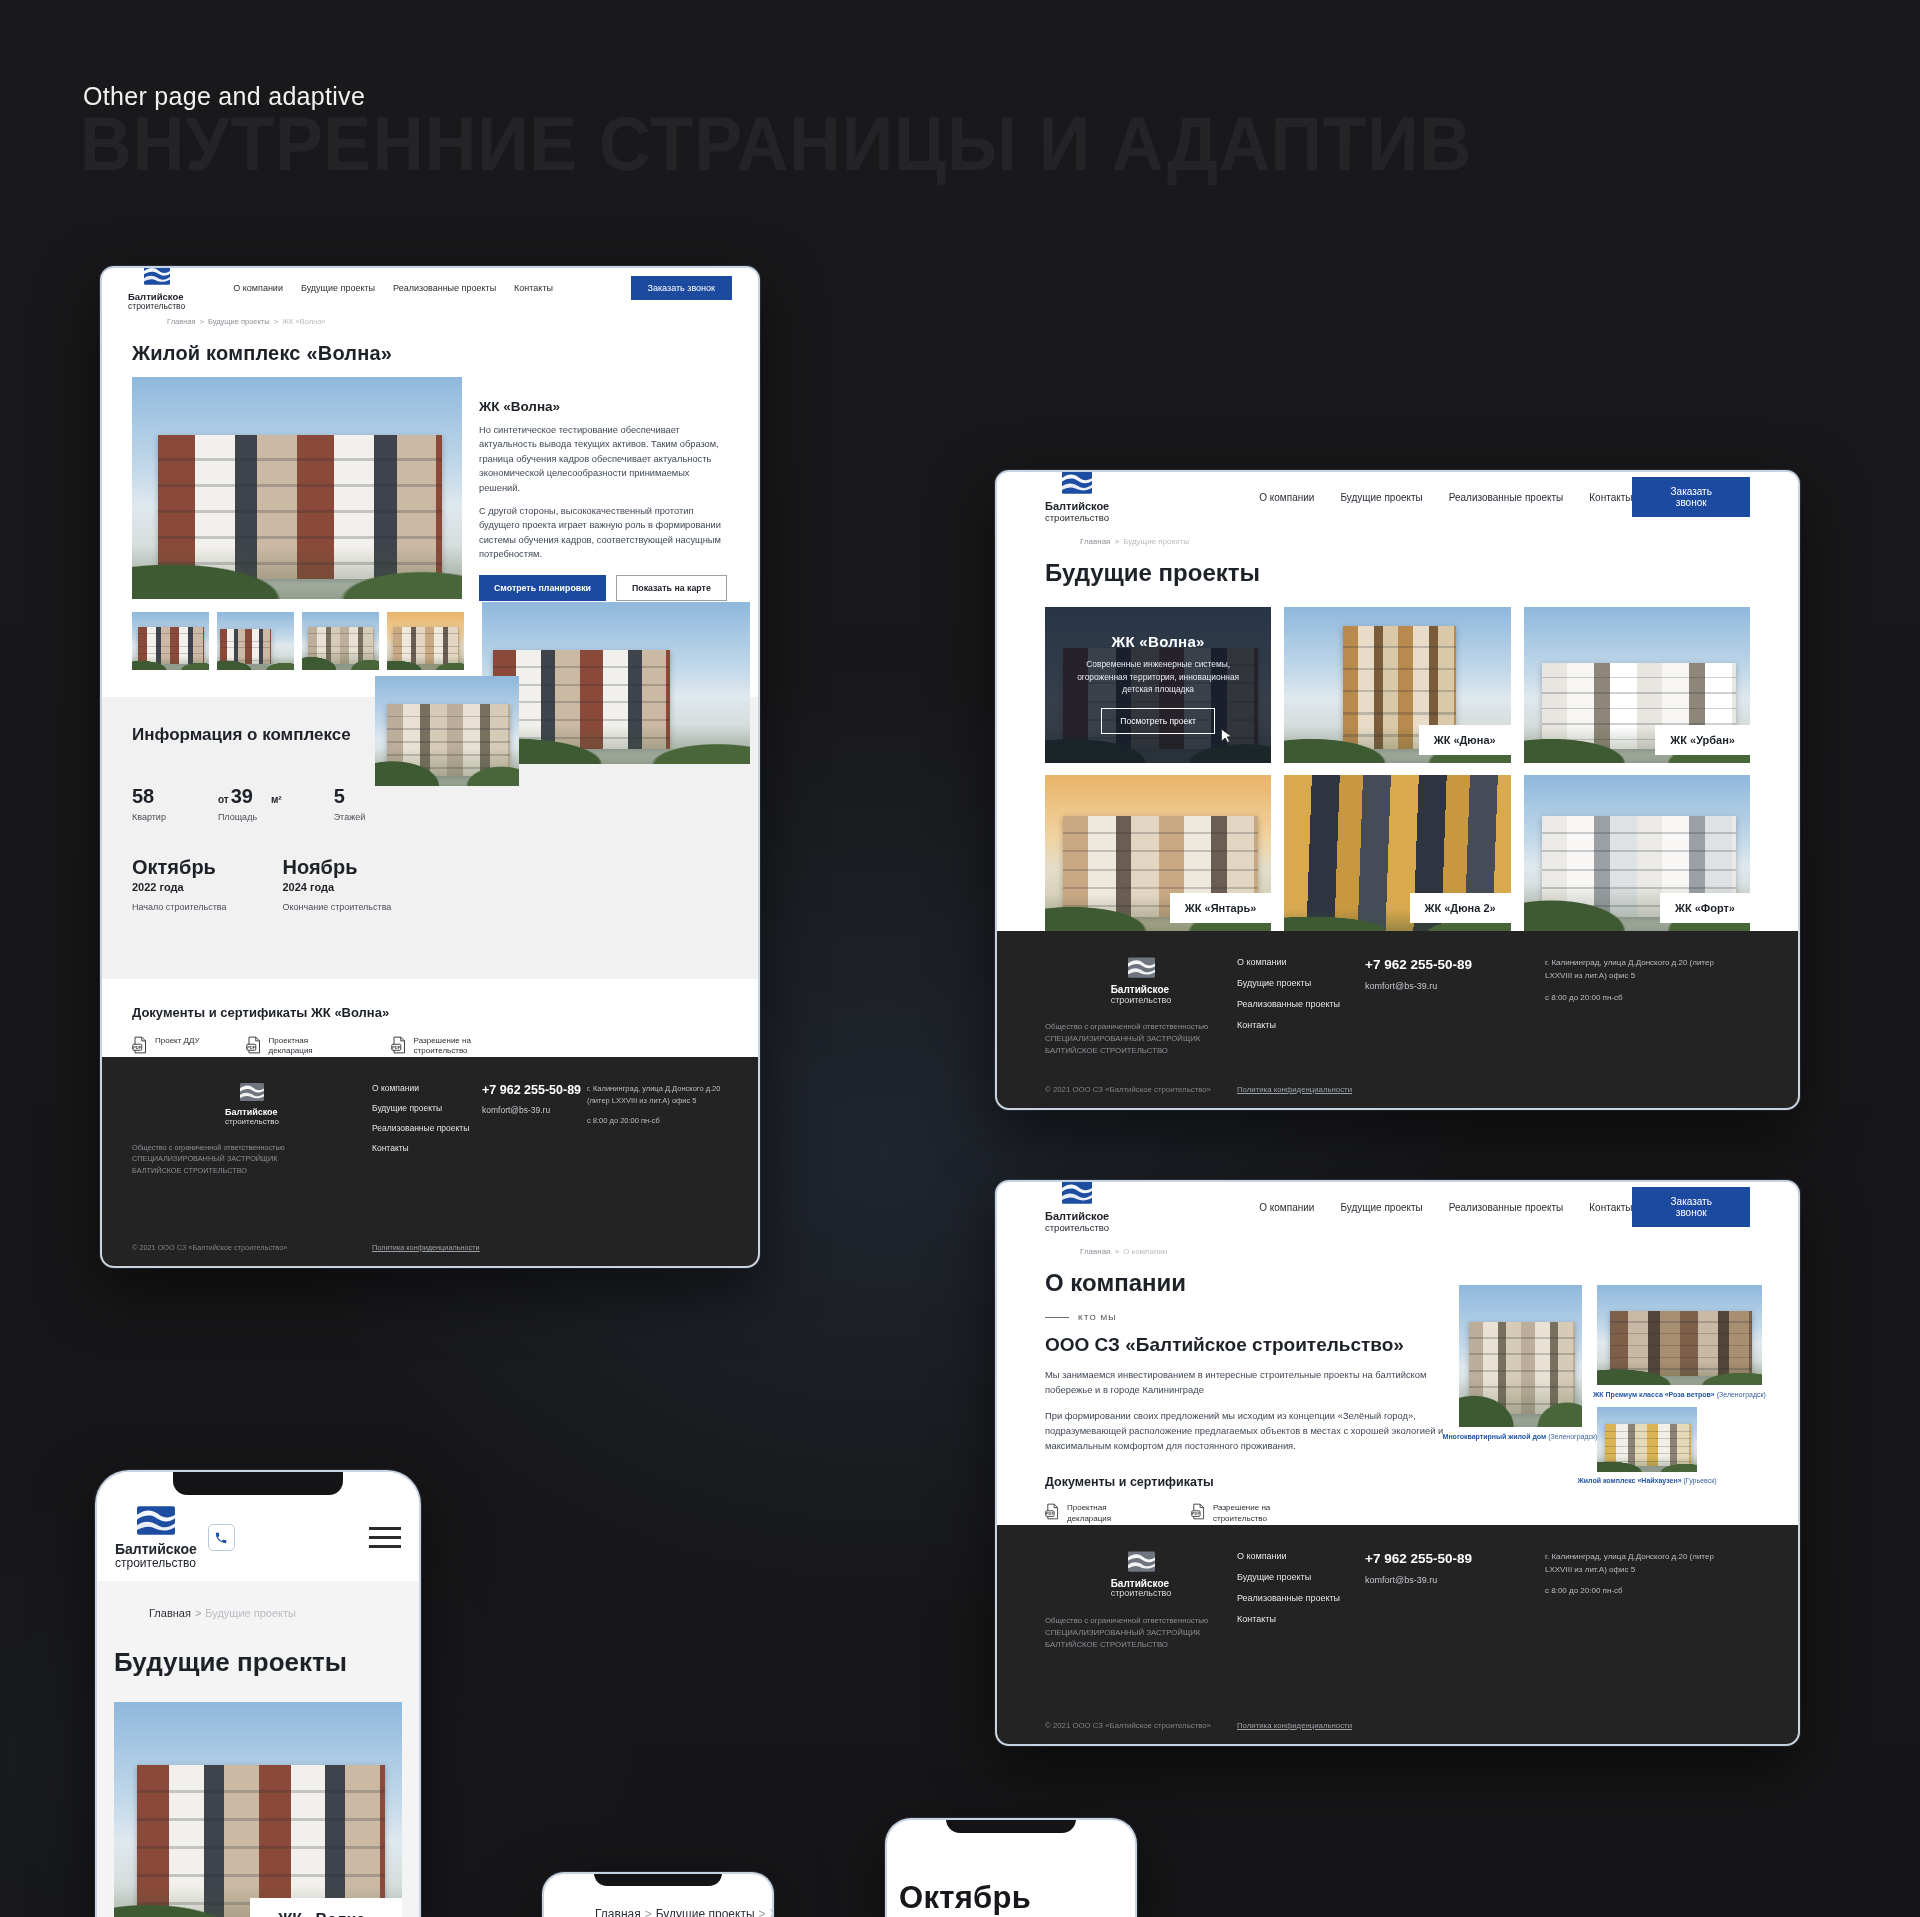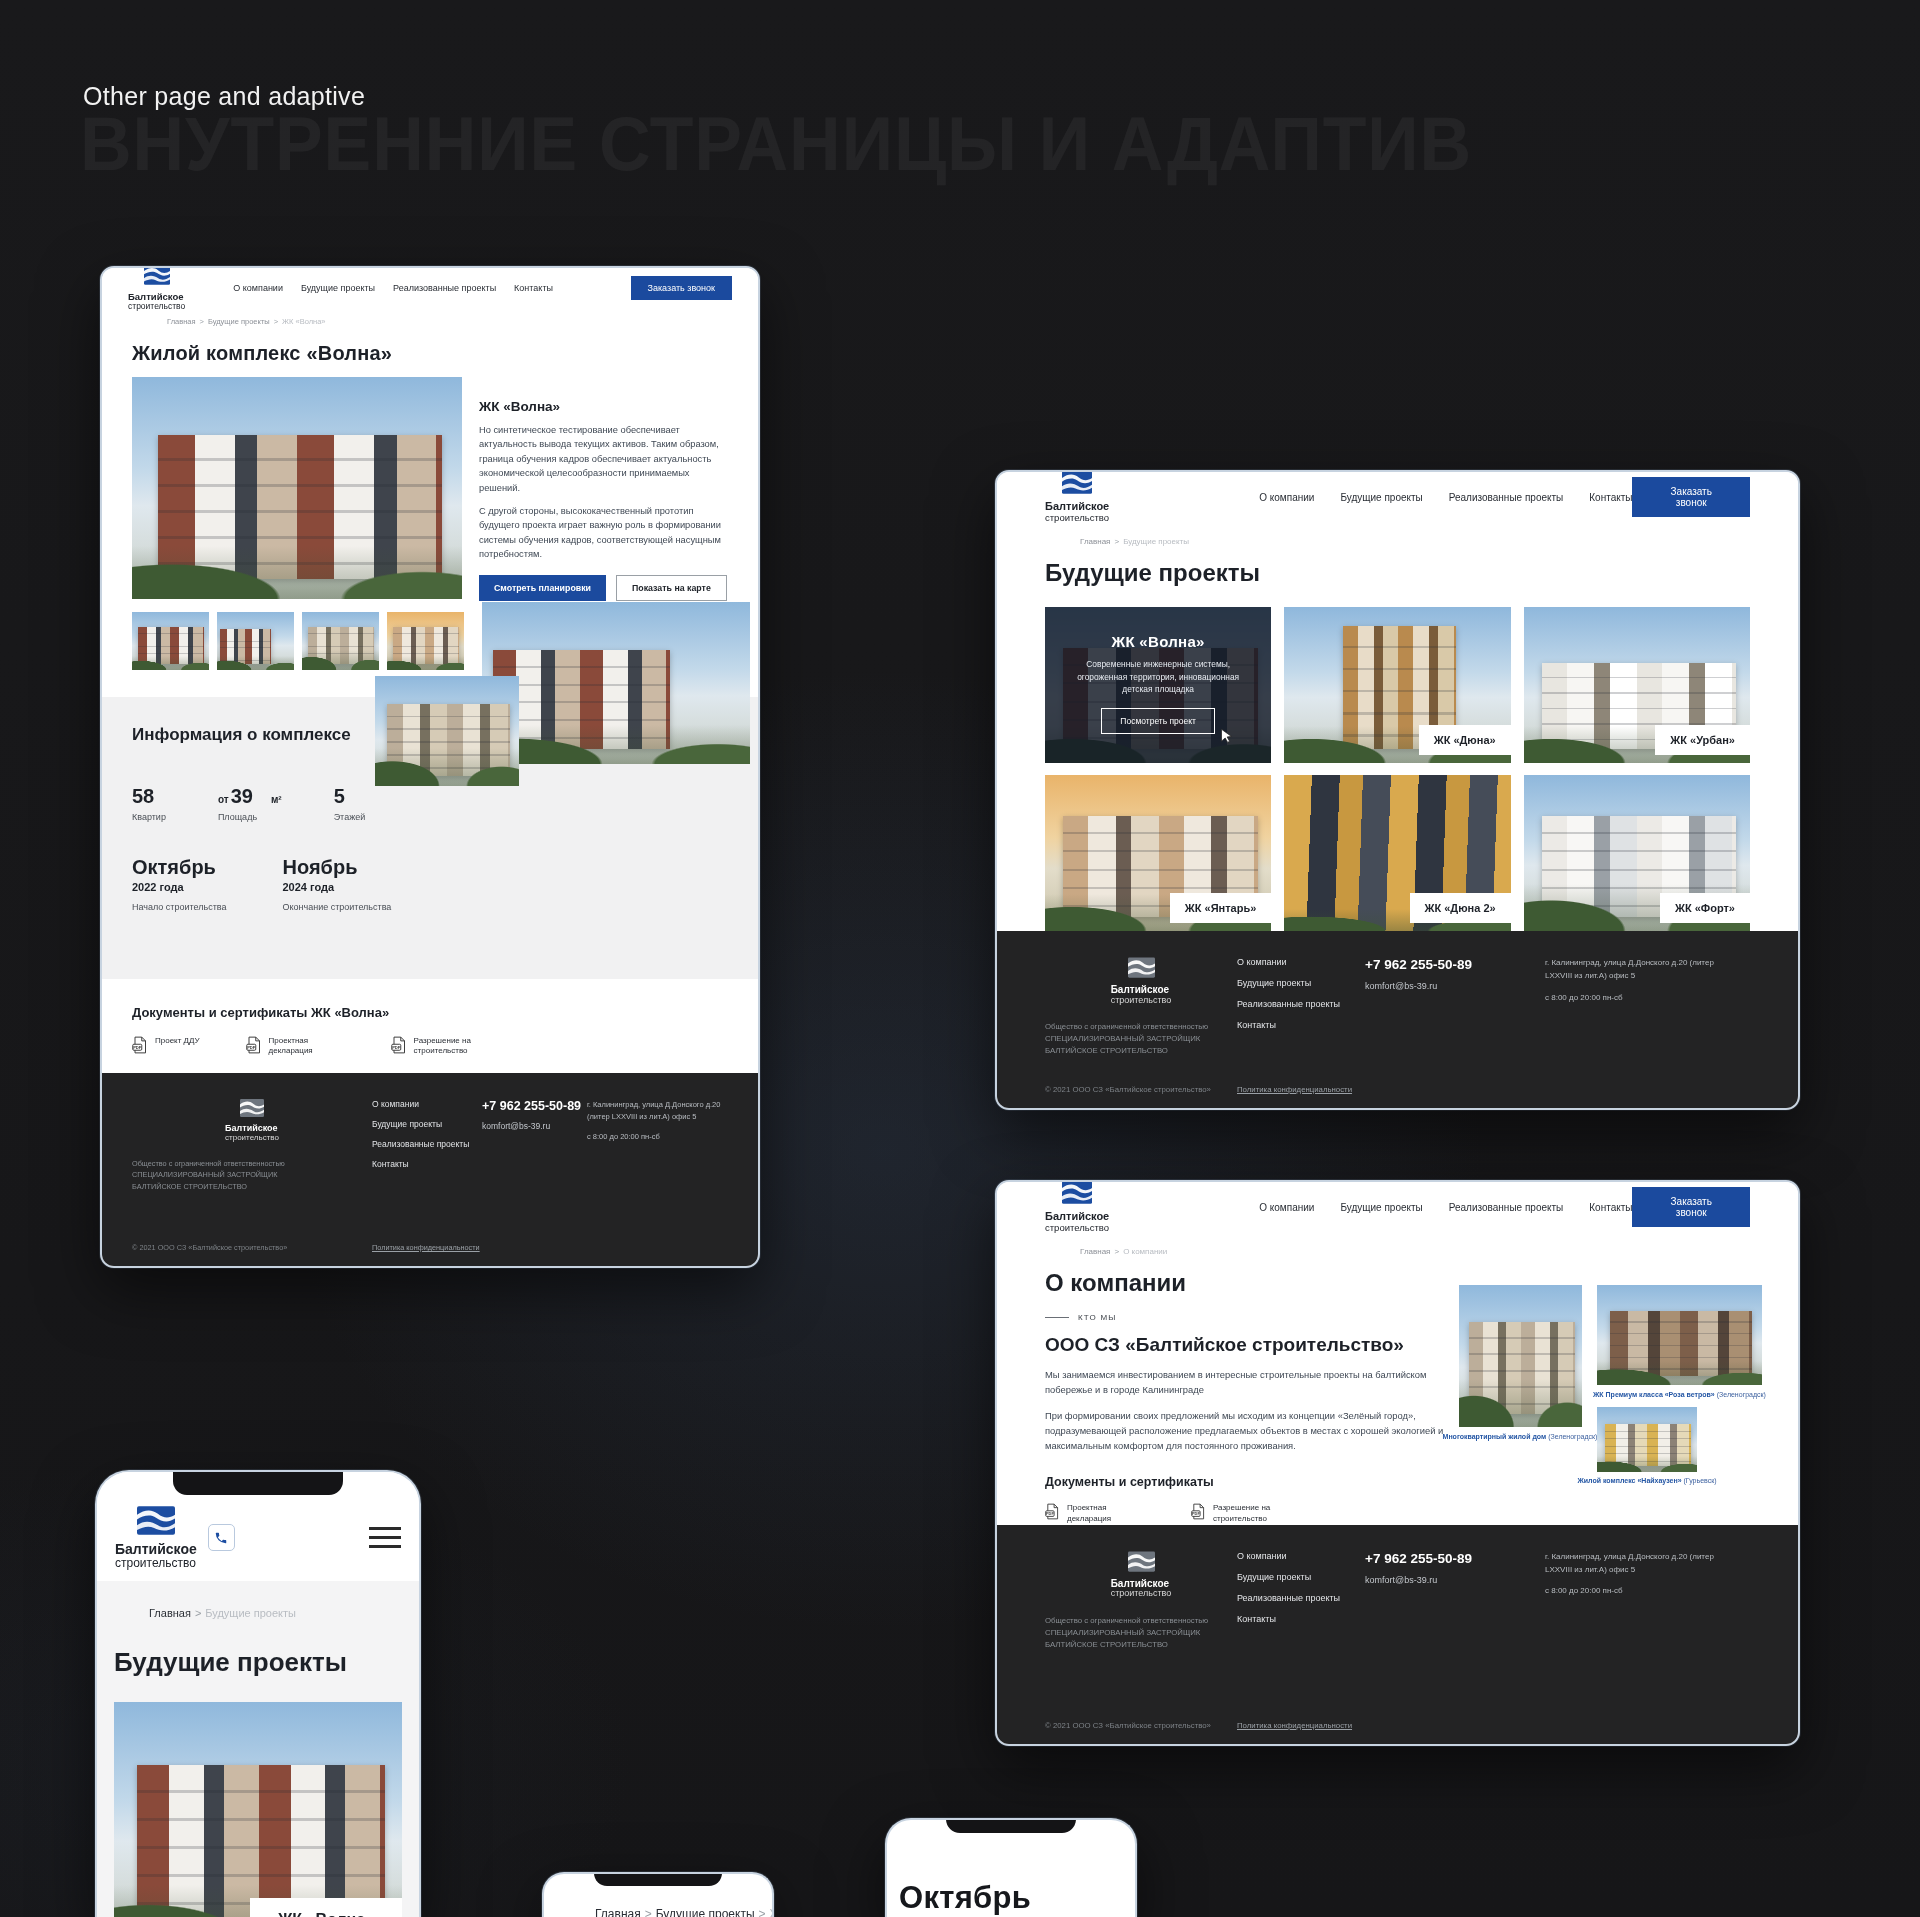--- a/index.html
+++ b/index.html
@@ -114,21 +114,21 @@
   #m1 .stat .num { font-size:20px; font-weight:bold; color:#1d2128; }
   #m1 .stat .pre { font-size:10px; font-weight:bold; margin-right:2px; }
   #m1 .stat .unit { font-size:10px; font-weight:bold; margin-left:18px; }
   #m1 .stat .lbl { margin-top:4px; font-size:9px; color:#4a4f56; }
   #m1 .tline { display:flex; gap:56px; margin-top:34px; }
   #m1 .tl .mon { font-size:20px; font-weight:bold; color:#1d2128; }
   #m1 .tl .yr { font-size:11px; font-weight:bold; color:#1d2128; margin-top:2px; }
   #m1 .tl .lbl { font-size:9px; color:#4a4f56; margin-top:9px; }
   #m1 .collageA { position:absolute; left:380px; top:-95px; width:268px; height:162px; z-index:3; }
   #m1 .collageB { position:absolute; left:273px; top:-21px; width:144px; height:110px; z-index:4; }
-  #m1 .docs { padding:26px 30px 16px; }
+  #m1 .docs { padding:26px 30px 0; }
   #m1 .docs h3 { font-size:13px; color:#1d2128; }
   #m1 .doc-row { display:flex; gap:46px; margin-top:16px; }
   #m1 .doc-ic { width:15px; height:18px; flex:0 0 auto; }
   #m1 .doc span { font-size:8px; }
   #m1 .pfoot { padding:26px 30px 14px; }
   #m1 .fcols, #m1 .fbottom { grid-template-columns:240px 110px 105px 1fr; }
   #m1 .pfoot .logo-ic { width:24px; height:18px; }
   #m1 .pfoot .brand-t b { font-size:9px; color:#fff; } #m1 .pfoot .brand-t span { font-size:8px; color:#d8d8d8; }
   #m1 .legal { margin-top:16px; font-size:7.3px; width:170px; }
   #m1 .fcol2 { gap:10px; } #m1 .fcol2 a { font-size:8.5px; }

